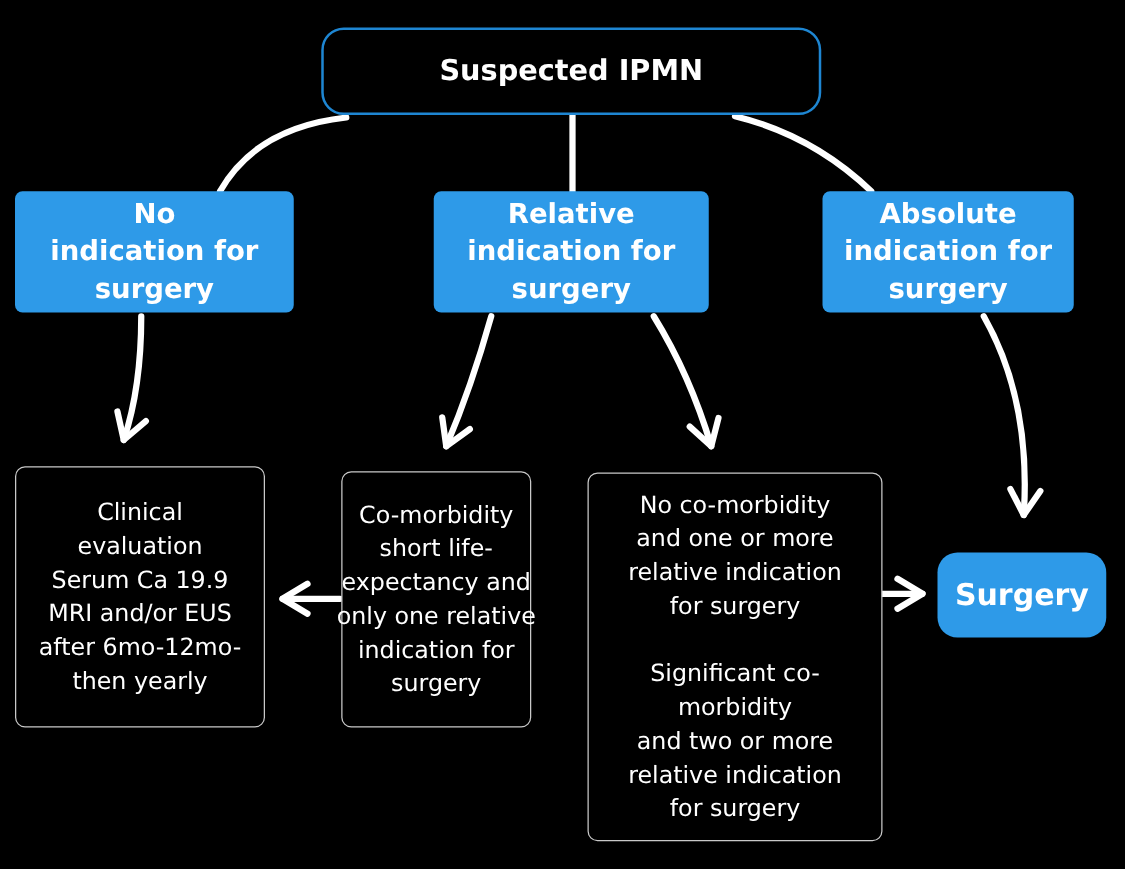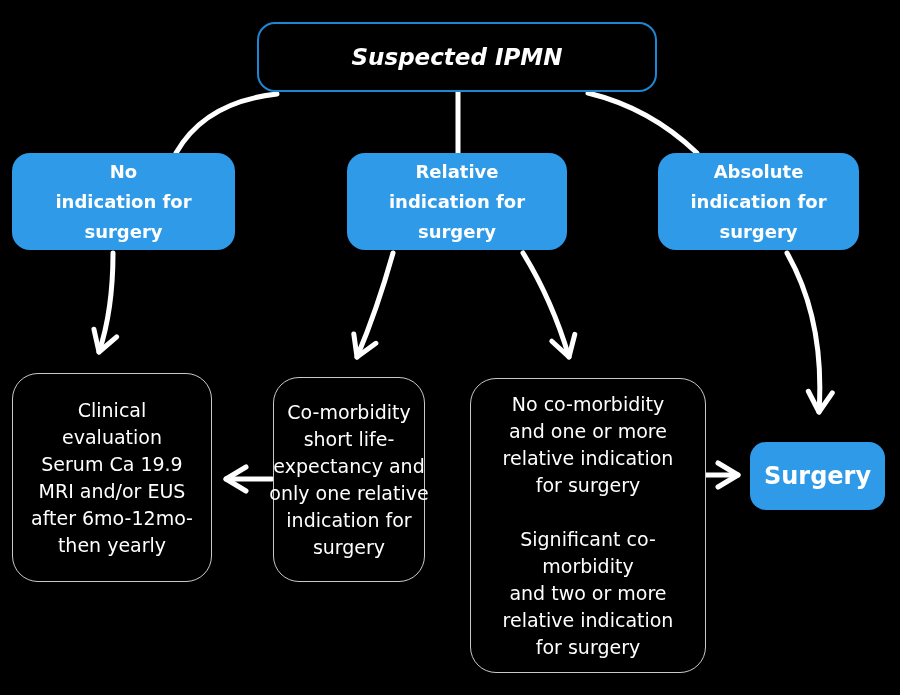--- a/index.html
+++ b/index.html
@@ -28,36 +28,36 @@
     display: flex;
     align-items: center;
     justify-content: center;
     text-align: center;
     white-space: pre;
     color: #FFFFFF;
     box-sizing: border-box;
   }
   .node.blue {
     background: #2E9AE8;
-    border-radius: 18px;
+    border-radius: 6px;
     font-weight: bold;
-    font-size: 18px;
+    font-size: 22px;
     line-height: 30px;
   }
   .node.root {
     background: #000000;
     border: 2px solid #1E86D2;
     border-radius: 18px;
     font-weight: bold;
     font-size: 23px;
   }
   .node.outline {
     background: #000000;
     border: 1.5px solid #C9C9C9;
-    border-radius: 26px;
+    border-radius: 8px;
     font-weight: normal;
     font-size: 19px;
     line-height: 27px;
   }
   .node.surgery {
     background: #2E9AE8;
     border-radius: 16px;
     font-weight: bold;
     font-size: 24px;
   }
@@ -79,21 +79,21 @@
     <path class="link" d="M 588,93 Q 650,108 697,153"></path>
 
     <path class="link" d="M 113,253 Q 113,310 99,352" marker-end="url(#arrowhead)"></path>
     <path class="link" d="M 393,253 Q 377,310 357,357" marker-end="url(#arrowhead)"></path>
     <path class="link" d="M 523,253 Q 552,300 569,357" marker-end="url(#arrowhead)"></path>
     <path class="link" d="M 787,253 Q 825,320 819,412" marker-end="url(#arrowhead)"></path>
     <path class="link" d="M 272,479 L 226,479" marker-end="url(#arrowhead)"></path>
     <path class="link" d="M 670,475 L 738,475" marker-end="url(#arrowhead)"></path>
   </svg>
 
-  <div class="node root" style="left:257px; top:22px; width:400px; height:70px;font-style:italic;">Suspected IPMN</div>
+  <div class="node root" style="left:257px; top:22px; width:400px; height:70px;">Suspected IPMN</div>
 
   <div class="node blue" style="left:12px; top:153px; width:223px; height:97px;">No
 indication for
 surgery</div>
 
   <div class="node blue" style="left:347px; top:153px; width:220px; height:97px;">Relative
 indication for
 surgery</div>
 
   <div class="node blue" style="left:658px; top:153px; width:201px; height:97px;">Absolute

